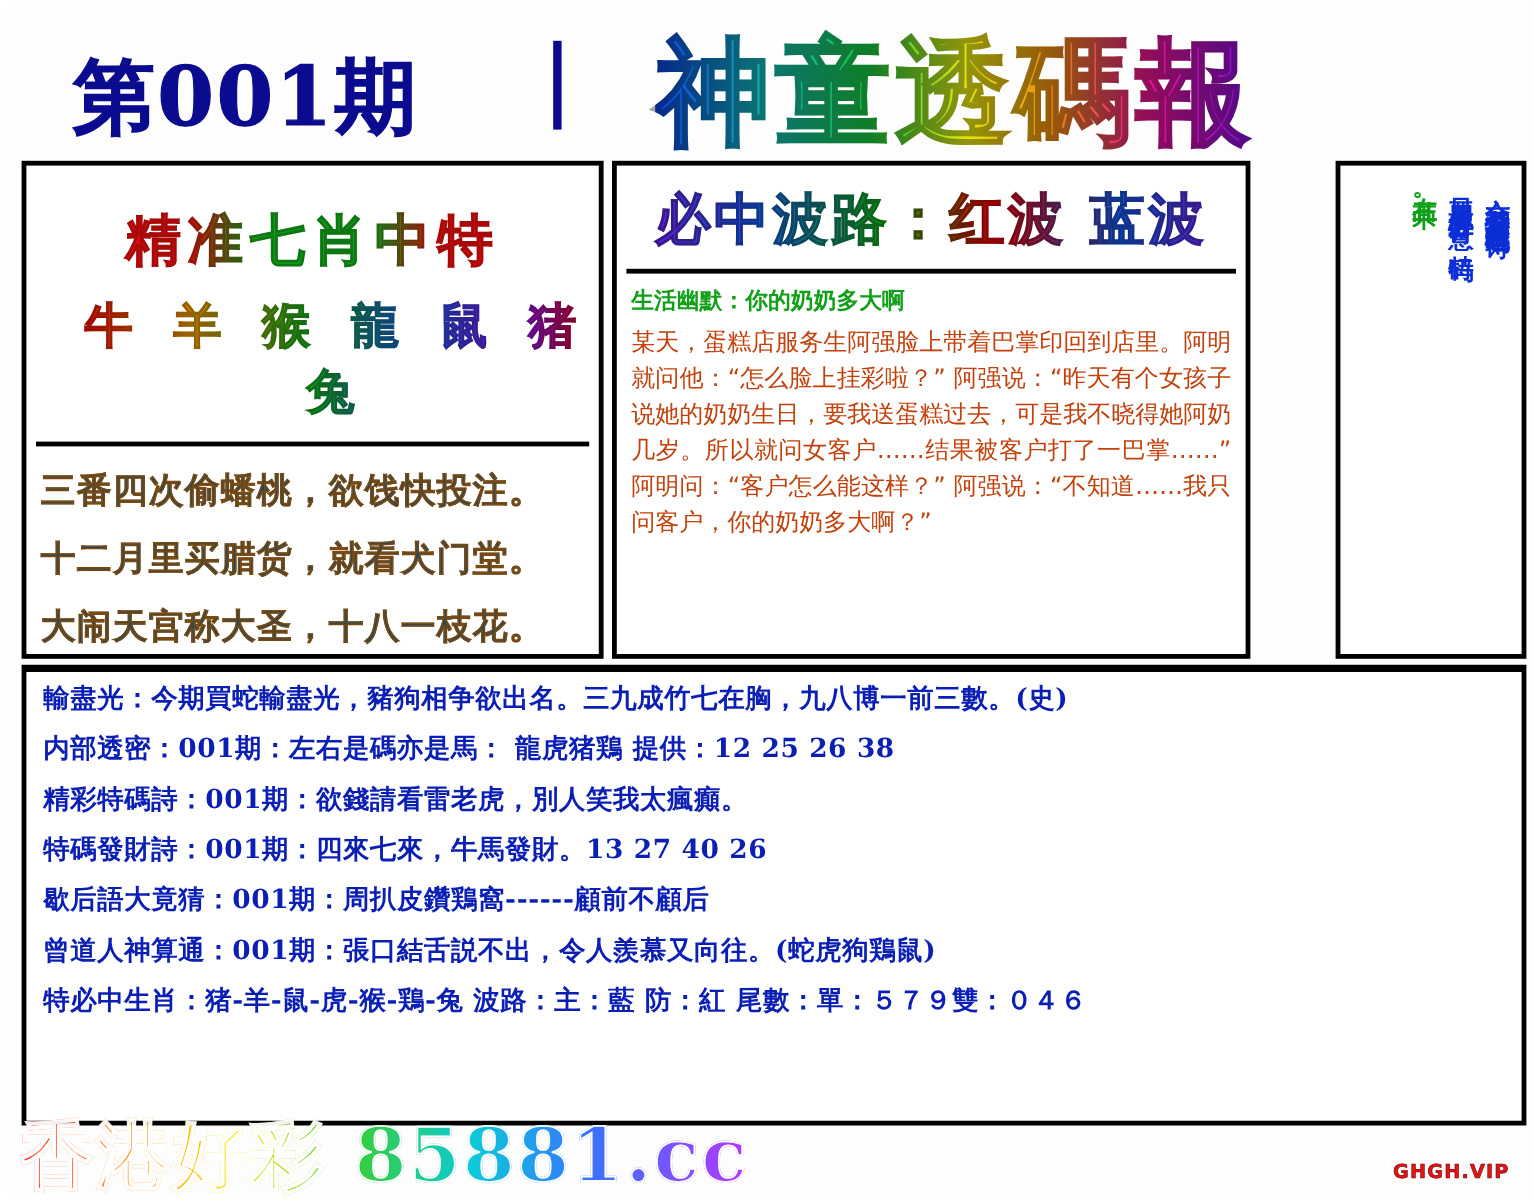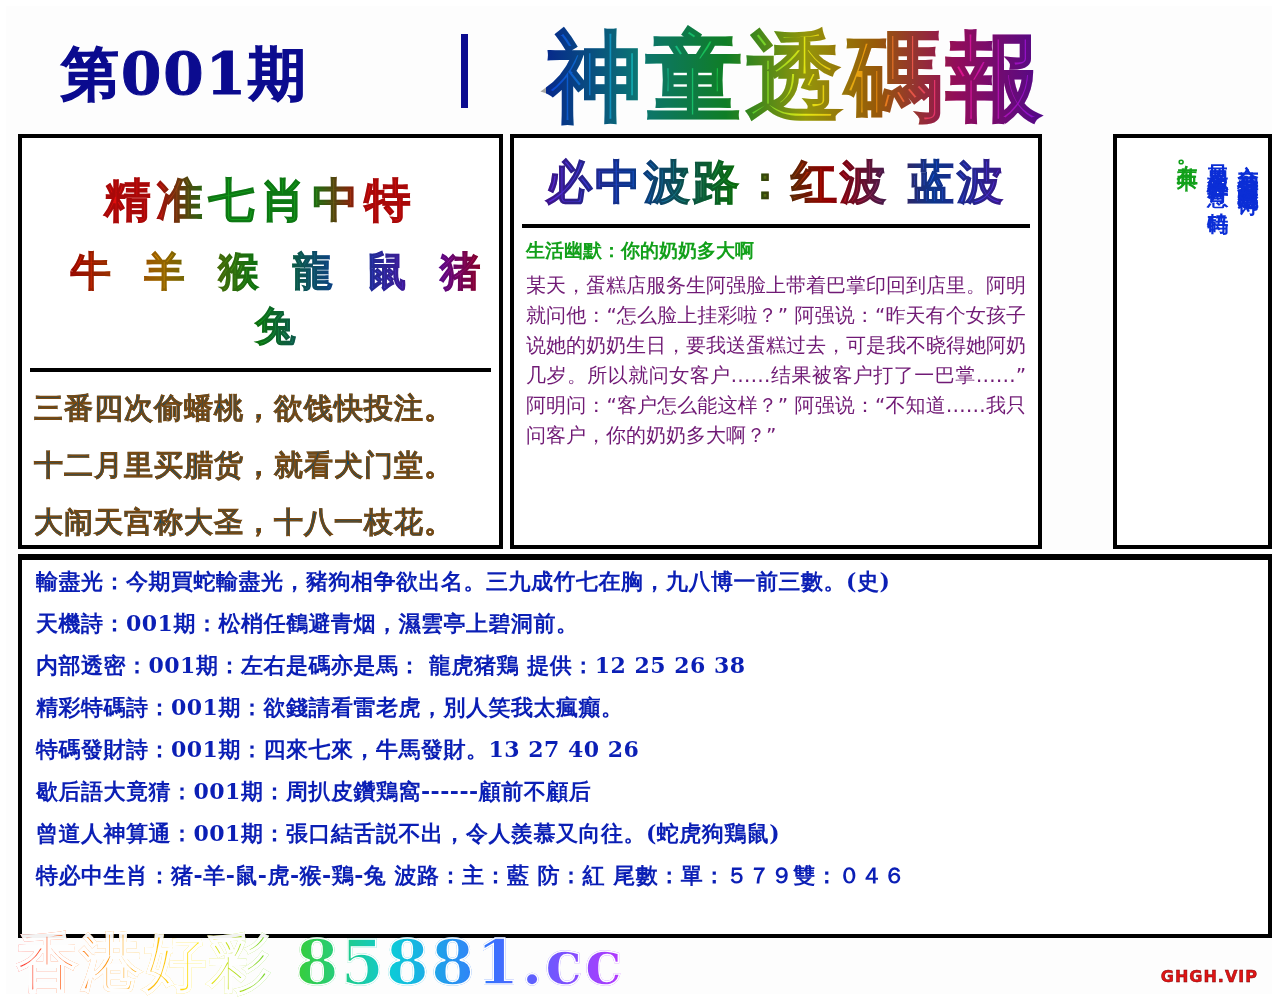--- a/index.html
+++ b/index.html
@@ -17,21 +17,21 @@
     box-sizing:border-box;
   }
 
   
   .header{
     position:absolute;left:0;top:0;width:1278px;height:128px;
   }
   .issue{
     position:absolute;left:55px;top:30px;
     font-family:"DejaVu Serif","Liberation Serif",serif;
-    font-weight:bold;font-size:58px;color:#0b0b8f;
+    font-weight:bold;font-size:68px;color:#0b0b8f;
     letter-spacing:2px;
     -webkit-text-stroke:1px #0b0b8f;
   }
   .divider{
     position:absolute;left:455px;top:28px;width:7px;height:74px;
     background:#0b0b8f;
   }
   .title{
     position:absolute;left:540px;top:8px;
     font-family:"DejaVu Serif","Liberation Serif",serif;
@@ -88,21 +88,21 @@
     background:linear-gradient(90deg,#7a0fd4 0%,#1452d6 22%,#12a01a 42%,#d90000 60%,#1452d6 80%,#7a0fd4 100%);
     -webkit-background-clip:text;background-clip:text;color:transparent;
     -webkit-text-stroke:1px rgba(0,0,0,.35);
   }
   .hr2{height:4px;background:#000;margin:10px 8px 0 8px;}
   .joke-title{
     margin:10px 12px 0 12px;font-size:19px;font-weight:bold;color:#12a01a;
     font-family:"DejaVu Sans","Liberation Sans",sans-serif;
   }
   .joke-body{
-    margin:6px 12px 0 12px;font-size:20px;line-height:1.5;color:#701a75;
+    margin:6px 12px 0 12px;font-size:20px;line-height:1.5;color:#c2410c;
     font-family:"DejaVu Sans","Liberation Sans",sans-serif;
     text-align:justify;
   }
 
   .vtext{
     writing-mode:vertical-rl;
     font-family:"DejaVu Serif","Liberation Serif",serif;
     font-weight:bold;font-size:21px;line-height:1.35;
     letter-spacing:3px;
   }
@@ -182,21 +182,20 @@
         <div class="vtext vc1">六合神童特别奉献透码诗</div>
         <div class="vtext vc2">只要用心解开诗意，特码</div>
         <div class="vtext vc3">在其中。</div>
       </div>
     </div>
 
   </div>
 
   <div class="bottom">
     <div class="row">輸盡光：今期買蛇輸盡光，豬狗相争欲出名。三九成竹七在胸，九八博一前三數。(史)</div>
-    <div class="row">天機詩：001期：松梢任鶴避青烟，濕雲亭上碧洞前。</div>
     <div class="row">内部透密：001期：左右是碼亦是馬： 龍虎猪鶏 提供：12  25  26  38</div>
     <div class="row">精彩特碼詩：001期：欲錢請看雷老虎，別人笑我太瘋癲。</div>
     <div class="row">特碼發財詩：001期：四來七來，牛馬發財。13  27  40  26</div>
     <div class="row">歇后語大竟猜：001期：周扒皮鑽鶏窩------顧前不顧后</div>
     <div class="row">曾道人神算通：001期：張口結舌説不出，令人羨慕又向往。(蛇虎狗鶏鼠)</div>
     <div class="row last">特必中生肖：猪-羊-鼠-虎-猴-鶏-兔  波路：主：藍  防：紅  尾數：單：５７９雙：０４６</div>
   </div>
 
   <div class="wm">香港好彩 85881.cc</div>
   <div class="wm2">GHGH.VIP</div>

